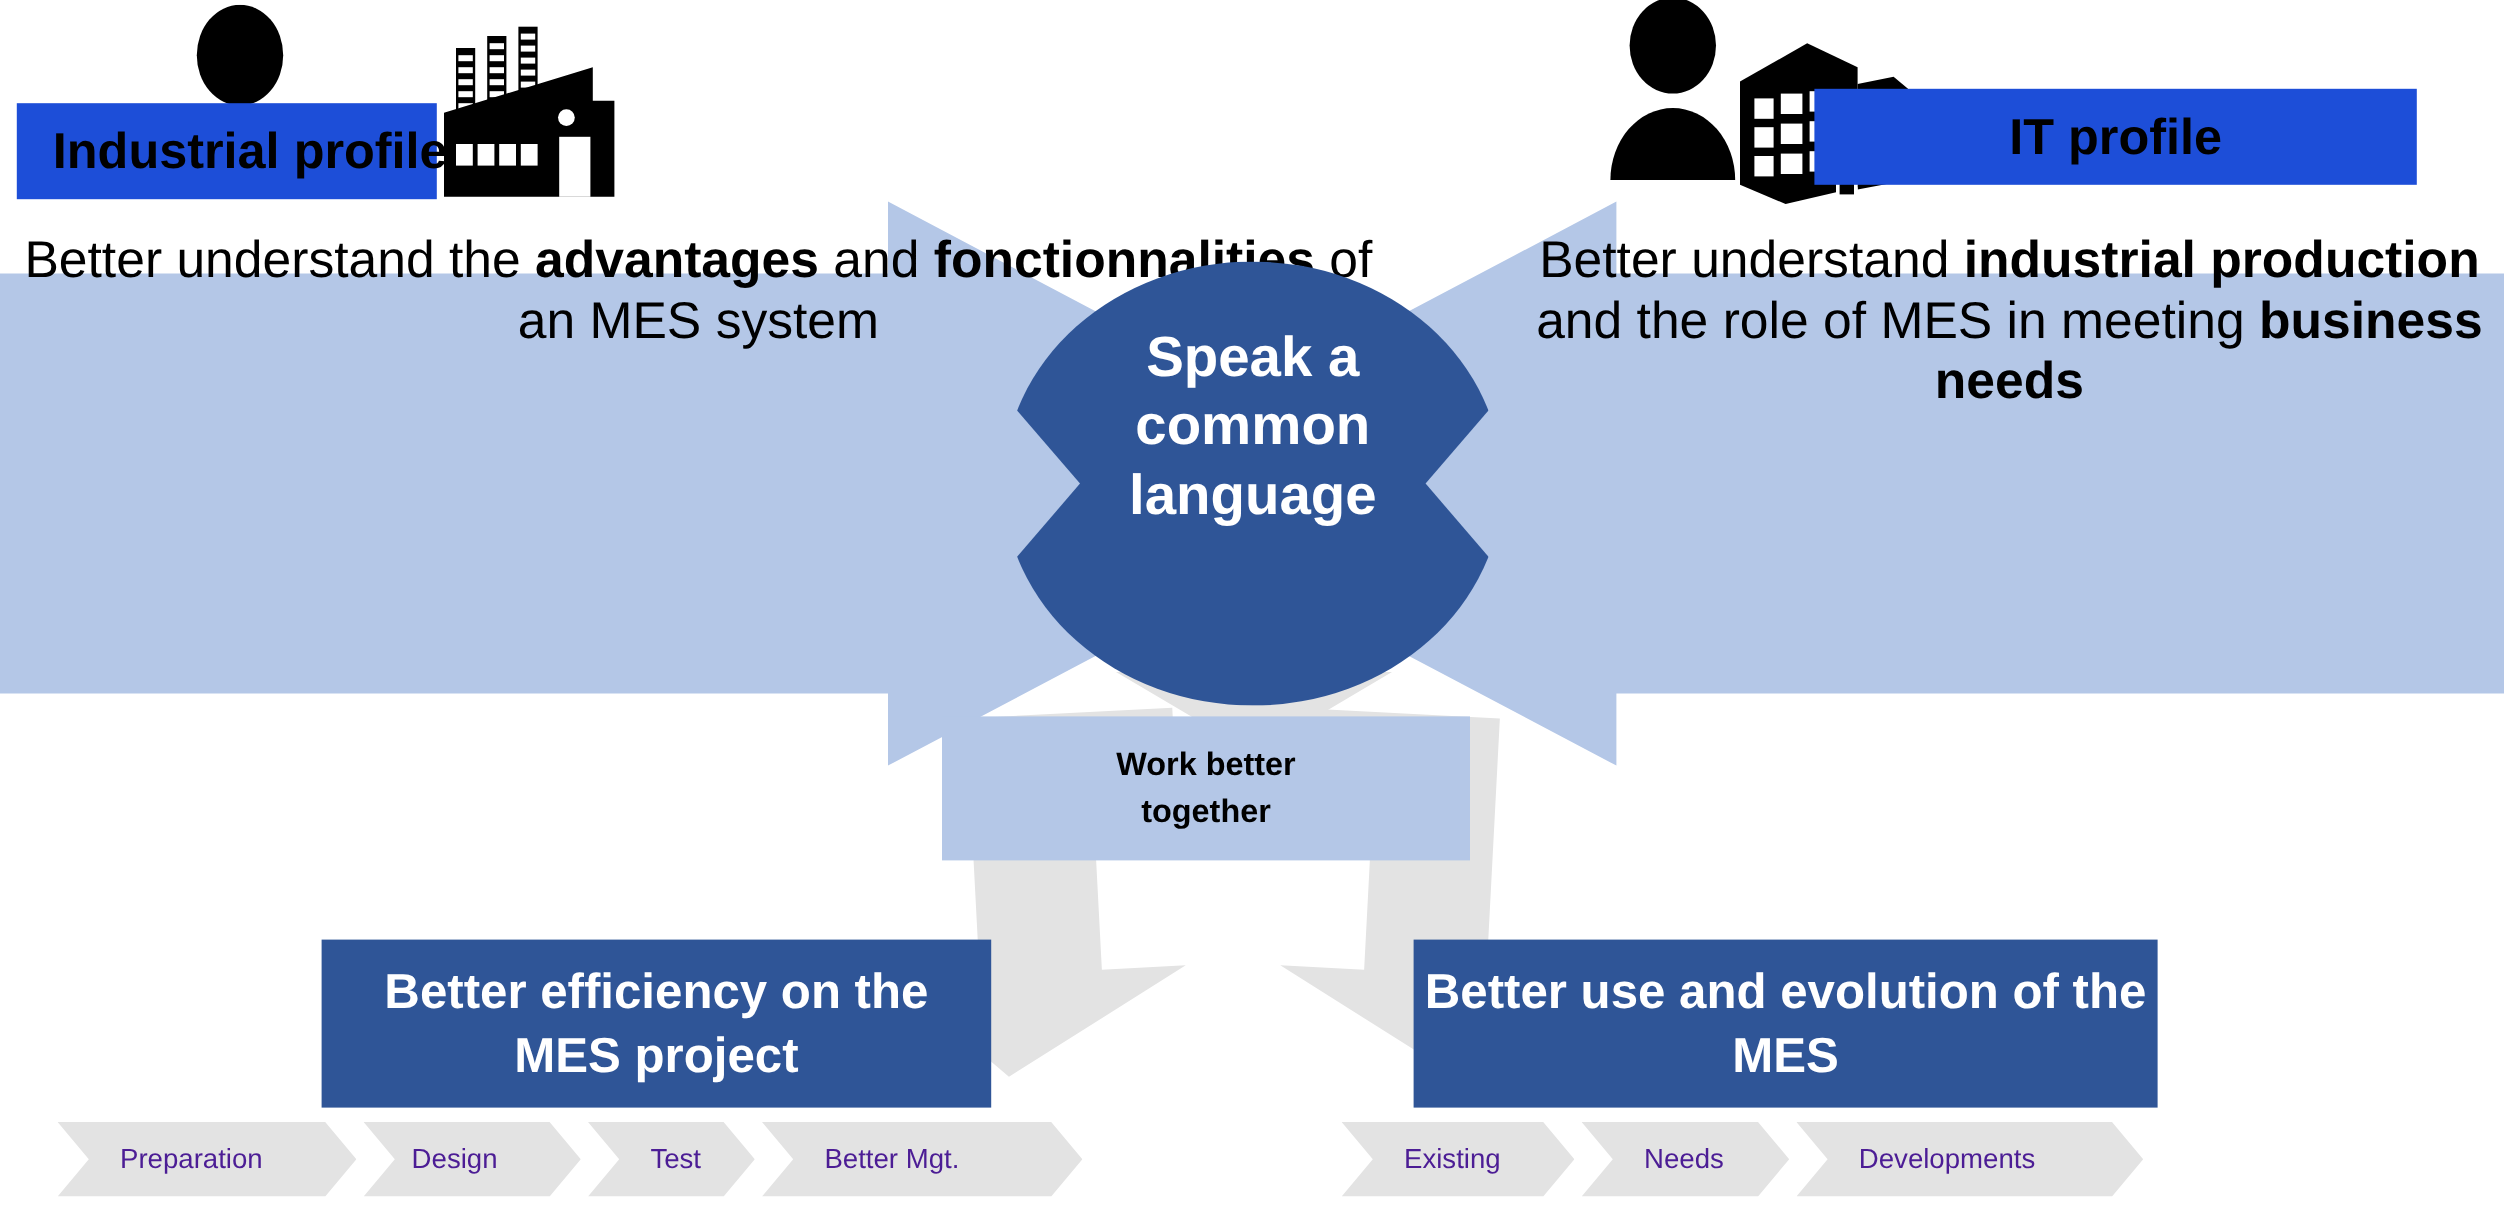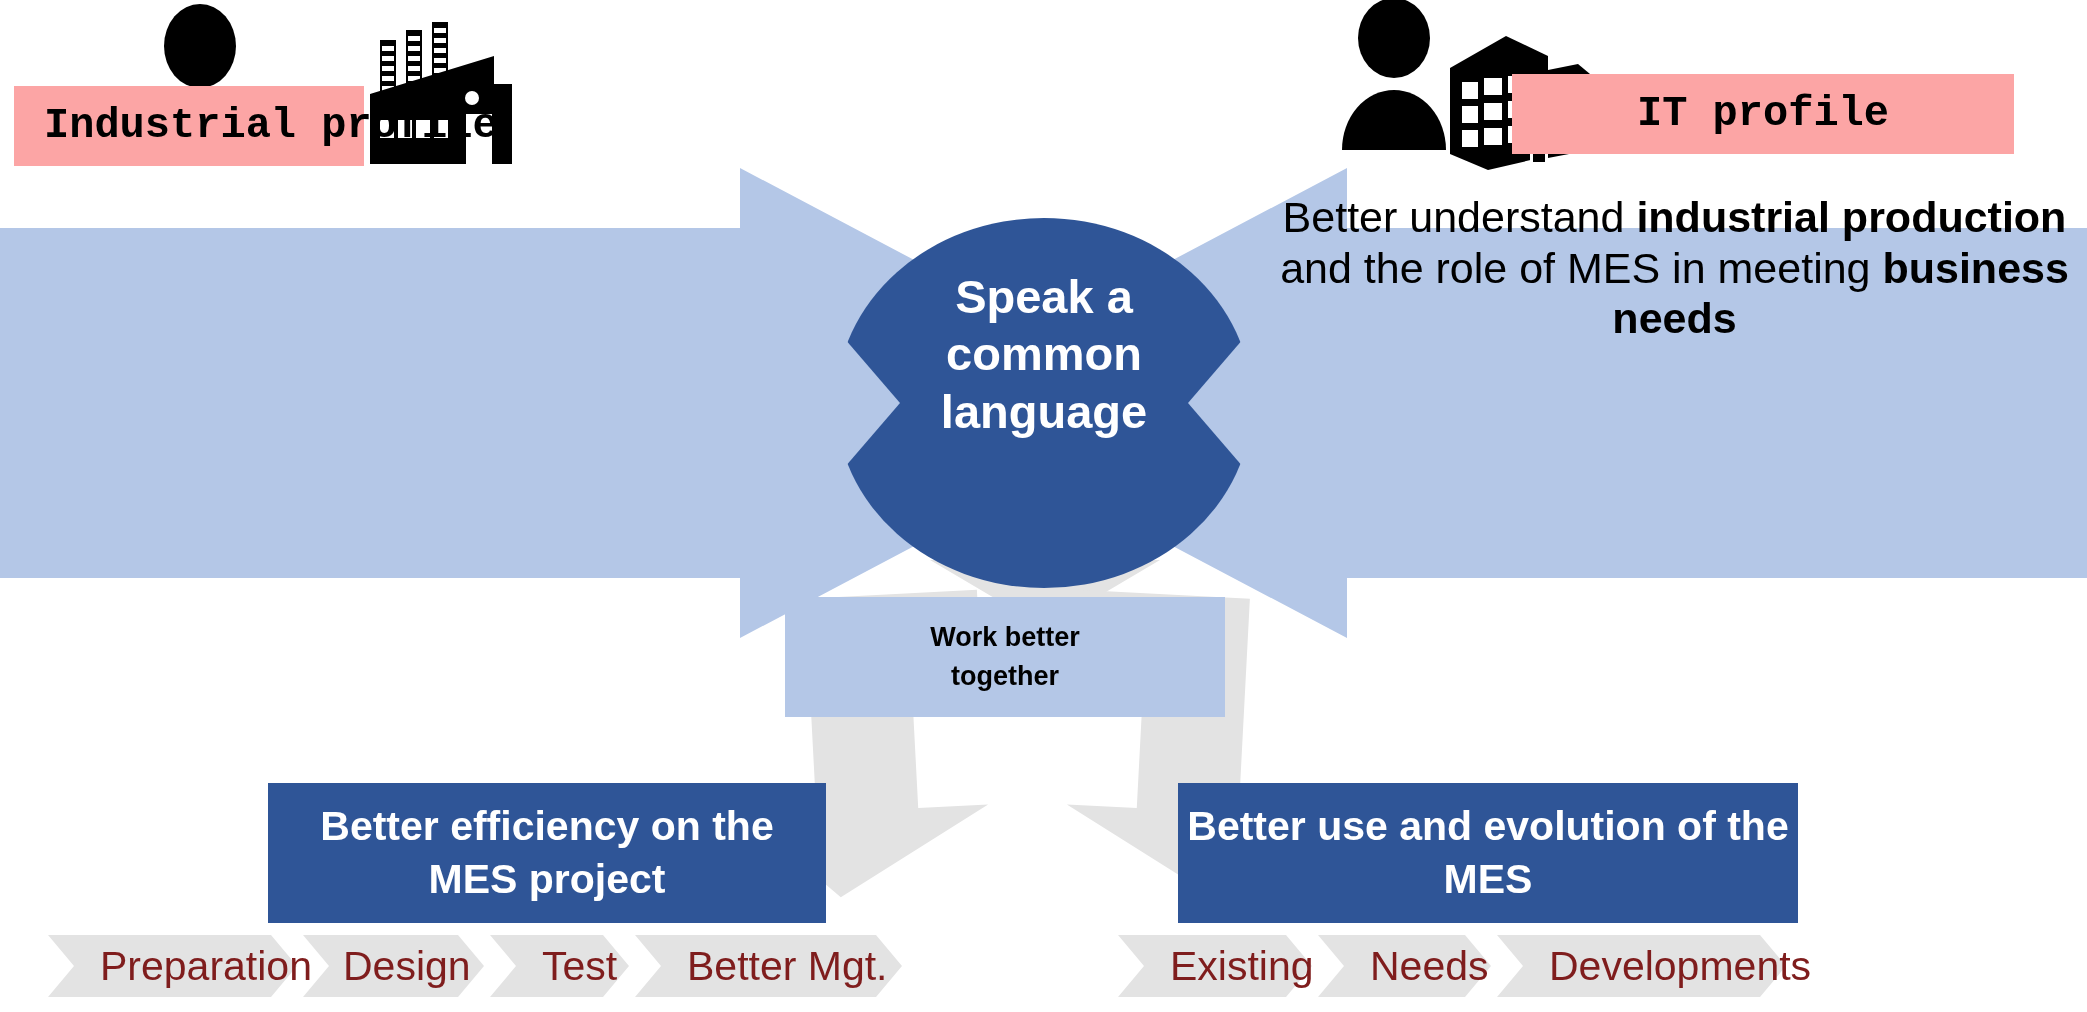--- a/index.html
+++ b/index.html
@@ -14,25 +14,24 @@
     position: relative;
     width: 2087px;
     height: 1012px;
     background: #ffffff;
     overflow: hidden;
   }
 
   
   .profile-chip {
     position: absolute;
-    background: #fca5a5;
+    background: #1d4ed8;
     display: flex;
     align-items: center;
     box-sizing: border-box;
-    font-family: Liberation Mono, monospace;
   }
   .profile-chip .chip-text {
     font-weight: bold;
     color: #000000;
     white-space: nowrap;
   }
   #chip-industrial {
     left: 14px;  top: 86px;  width: 350px; height: 80px;
     padding-left: 30px;
   }
@@ -101,22 +100,22 @@
   }
   #outcome-left  { left: 268px;  top: 783px; width: 558px; height: 140px; }
   #outcome-right { left: 1178px; top: 783px; width: 620px; height: 140px; }
 
   
   .chevron-row { position: absolute; height: 62px; }
   #chevrons-left  { left: 48px;   top: 935px; }
   #chevrons-right { left: 1118px; top: 935px; }
   .chev-label {
     position: absolute;
-    font-size: 41px;
-    color: #7f1d1d;
+    font-size: 23px;
+    color: #4c1d95;
     white-space: nowrap;
     top: 50%;
     transform: translateY(-50%);
   }
 </style>
 </head>
 <body>
 
 <div id="stage">
 
@@ -244,20 +243,21 @@
   </span>
 
   <div class="profile-chip" id="chip-industrial">
     <span class="chip-text">Industrial profile</span>
   </div>
 
   <div class="profile-chip" id="chip-it">
     <span class="chip-text">IT profile</span>
   </div>
 
+  <div class="arrow-text" id="text-left"><span>Better understand the </span><b>advantages</b><span> and </span><b>fonctionnalities</b><span> of an MES system</span></div>
 
   <div class="arrow-text" id="text-right-inner" style="left:1277px; top:192px; width:795px;"><span>Better understand </span><b>industrial production</b><span> and the role of MES in meeting </span><b>business needs</b></div>
 
   <div id="circle-label" style="left:836px; top:268px; width:416px;">Speak a<br>common<br>language</div>
 
   <div id="chip-work">
     <span class="chip-text">Work better<br>together</span>
   </div>
 
   <div class="outcome-box" id="outcome-left">

